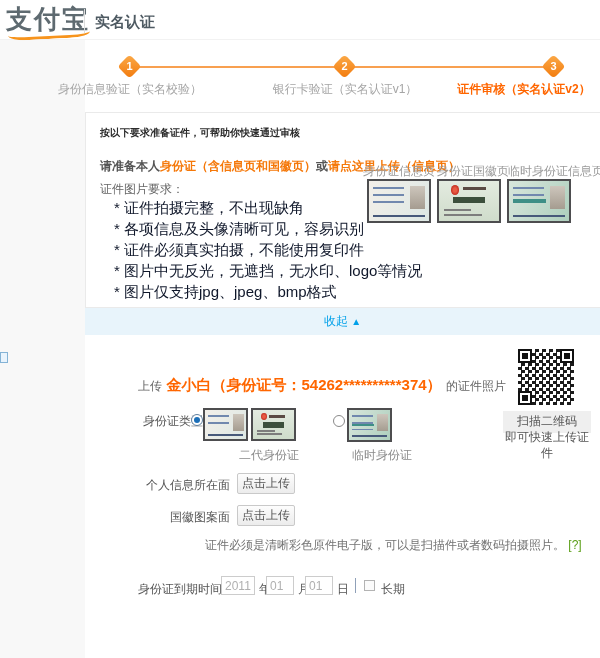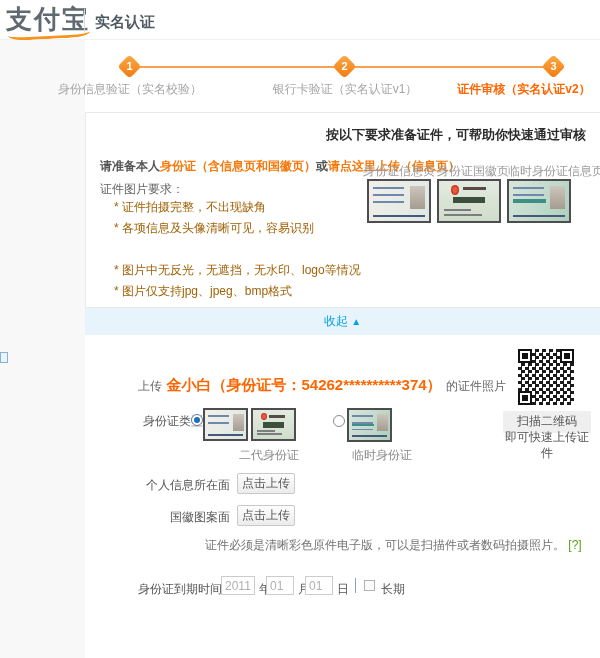--- a/index.html
+++ b/index.html
@@ -23,25 +23,25 @@
   .step-marker{position:absolute;top:58px;width:17px;height:17px;transform:rotate(45deg);
                background:linear-gradient(135deg,#fbaa49,#f27a0c);border-radius:4px;z-index:2;}
   .step-marker span{position:absolute;left:0;top:0;width:17px;height:17px;transform:rotate(-45deg);
                color:#fff;font-size:11px;font-weight:bold;text-align:center;line-height:17px;}
   .m1{left:121px;} .m2{left:336px;} .m3{left:545px;}
   .step-label{position:absolute;top:81px;font-size:12px;color:#a5a5a5;text-align:center;white-space:nowrap;}
   .sl1{left:20px;width:220px;} .sl2{left:235px;width:220px;} .sl3{left:448px;width:152px;color:#ff6600;font-weight:bold;}
 
   
   .panel{position:absolute;left:85px;top:112px;width:516px;height:196px;background:#fff;border:1px solid #eaeaea;border-right:none;}
-  .prep-title{position:absolute;left:100px;top:126px;width:486px;text-align:right;font-size:13px;font-weight:bold;color:#2b2b2b;}
+  .prep-title{position:absolute;left:100px;top:126px;width:486px;text-align:left;font-size:10px;font-weight:bold;color:#2b2b2b;}
   .prep-intro{position:absolute;left:100px;top:158px;font-size:12px;font-weight:bold;color:#555;white-space:nowrap;}
   .prep-intro .hl{color:#f57809;margin-top:40px;}
   .req-label{position:absolute;left:100px;top:181px;font-size:12px;color:#666;}
-  .req-item{position:absolute;left:114px;font-size:12px;color:#a16207;white-space:nowrap;}
+  .req-item{position:absolute;left:114px;font-size:15px;color:#0f172a;white-space:nowrap;}
 
   .sample-label{position:absolute;top:163px;font-size:12px;color:#9a9a9a;white-space:nowrap;}
 
   
   .mini-card{position:absolute;border:2px solid #4d4d4f;background:linear-gradient(120deg,#f3efe9,#dde8e4);}
   .mini-card .ph{position:absolute;right:6%;top:13%;width:25%;height:58%;background:linear-gradient(#cdc6bc,#a59c90);}
   .mini-card .lines{position:absolute;left:7%;top:16%;width:52%;height:50%;
       background:repeating-linear-gradient(to bottom,#7188ae 0,#7188ae 2px,transparent 2px,transparent 7px);}
   .mini-card .bline{position:absolute;left:7%;right:7%;bottom:9%;height:2px;background:#47597a;}
   .mini-card.back{background:linear-gradient(#e3ebe0,#cfdccb);}
@@ -143,20 +143,21 @@
   <div class="step-label sl3">证件审核（实名认证v2）</div>
 
   <div class="panel"></div>
   <div class="prep-title">按以下要求准备证件，可帮助你快速通过审核</div>
   <div class="prep-intro">
     <span>请准备本人</span><span class="hl">身份证（含信息页和国徽页）</span><span>或</span><span class="hl">请点这里上传（信息页）</span>
   </div>
   <div class="req-label">证件图片要求：</div>
   <div class="req-item" style="top:199px">* 证件拍摄完整，不出现缺角</div>
   <div class="req-item" style="top:220px">* 各项信息及头像清晰可见，容易识别</div>
+  <div class="req-item" style="top:241px">* 证件必须真实拍摄，不能使用复印件</div>
   <div class="req-item" style="top:283px">* 图片仅支持jpg、jpeg、bmp格式</div>
   <div class="req-item" style="top:262px">* 图片中无反光，无遮挡，无水印、logo等情况</div>
 
   <div class="sample-label" style="left:363px">身份证信息页</div>
   <div class="sample-label" style="left:437px">身份证国徽页</div>
   <div class="sample-label" style="left:508px">临时身份证信息页</div>
 
   <div class="mini-card" style="left:367px;top:179px;width:64px;height:44px">
     <i class="lines"></i>
     <i class="ph"></i>

